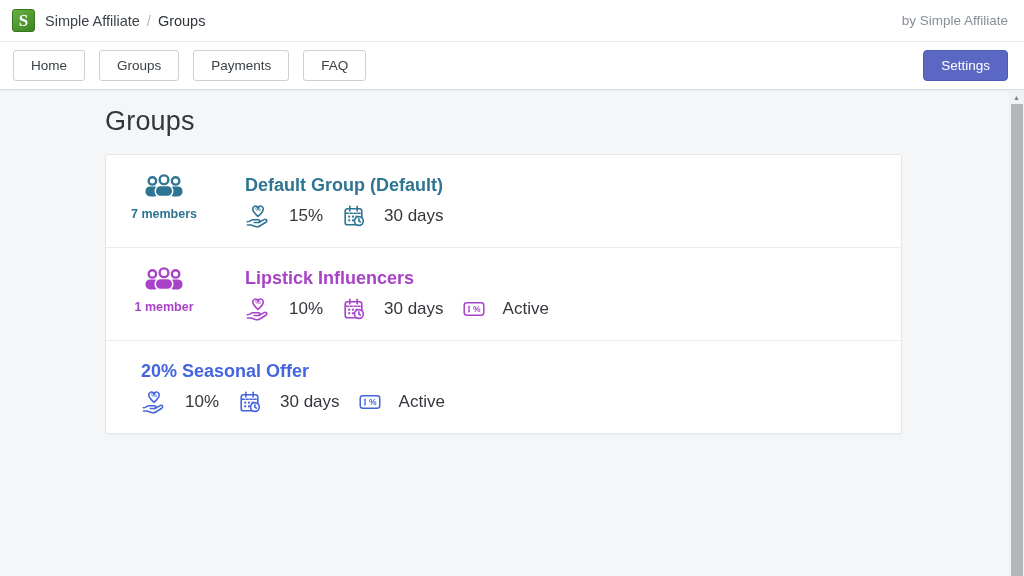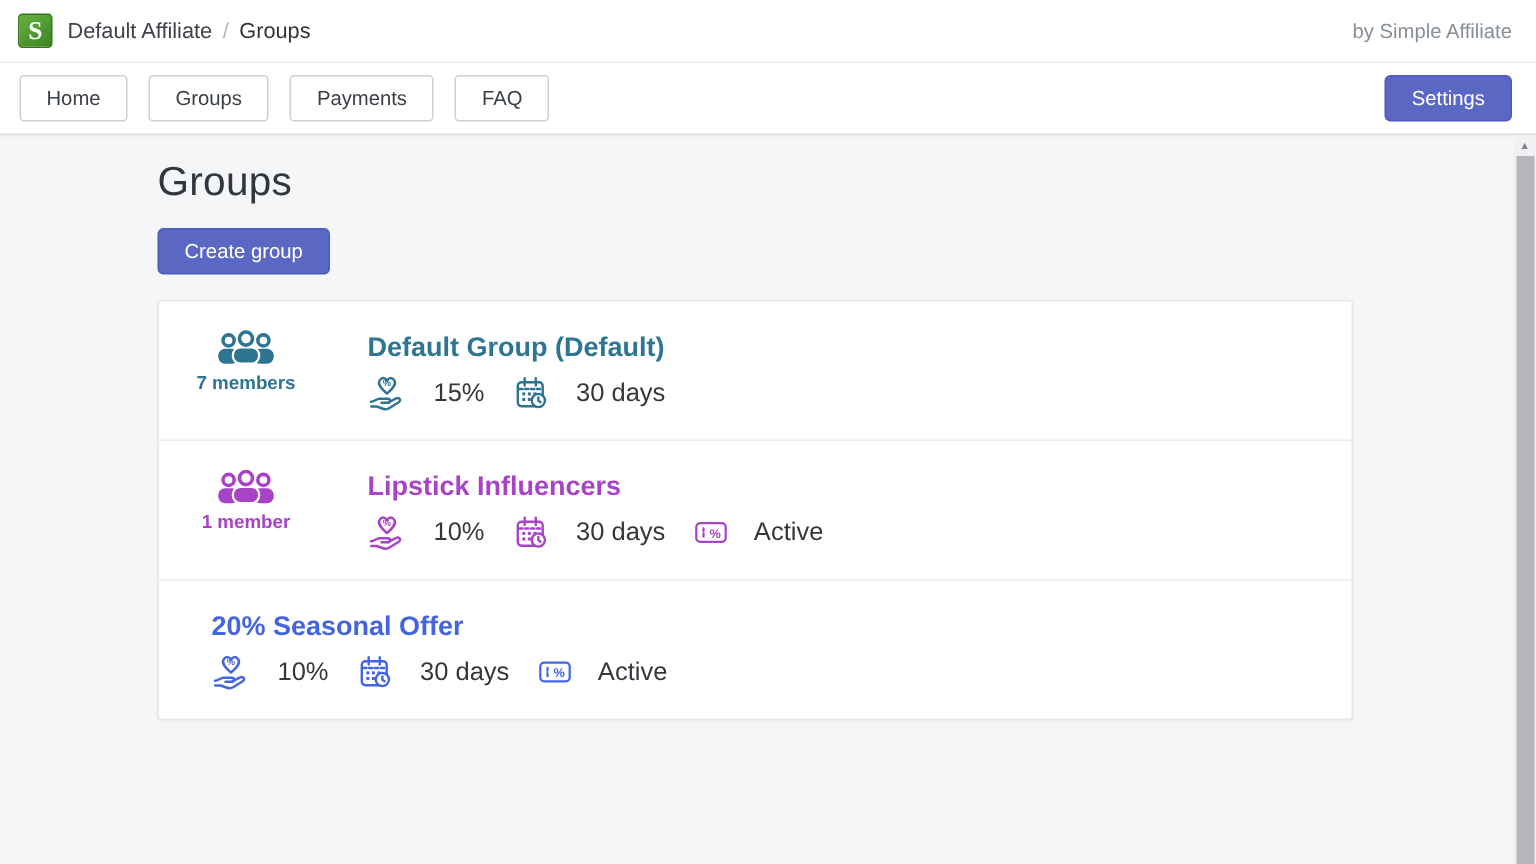--- a/index.html
+++ b/index.html
@@ -99,21 +99,21 @@
   .group-row + .group-row { border-top: 1px solid #eaecee; }
 
   .row-left {
     width: 92px;
     margin-left: 12px;
     flex: none;
     text-align: center;
     color: var(--accent);
   }
   .people-icon { display: inline-block; height: 24px; }
-  .member-count { margin-top: 0; font-size: 12.5px; font-weight: 600; color: var(--accent); }
+  .member-count { margin-top: 6px; font-size: 12.5px; font-weight: 600; color: var(--accent); }
 
   .row-main { margin-left: 35px; }
   .group-name {
     display: inline-block;
     font-size: 18px;
     font-weight: 600;
     color: var(--accent);
     text-decoration: none;
     line-height: 22px;
     cursor: pointer;
@@ -184,37 +184,36 @@
     <g id="def-coupon" fill="none" stroke="currentColor" stroke-width="1.5" stroke-linecap="round">
       <rect x="1.2" y="1.8" width="19.6" height="12.4" rx="2.6"></rect>
       <line x1="6" y1="5.2" x2="6" y2="11" stroke-dasharray="2 1.6"></line>
       <text x="13.8" y="11.4" font-size="8.5" font-weight="bold" text-anchor="middle" fill="currentColor" stroke="none">%</text>
     </g>
   </defs>
 </svg>
 
 <div class="topbar">
   <div class="logo">S</div>
-  <span class="brand">Default Affiliate</span>
+  <span class="brand">Simple Affiliate</span>
   <span class="crumb-sep">/</span>
   <span class="crumb-current">Groups</span>
   <span class="byline">by Simple Affiliate</span>
 </div>
 
 <div class="navbar">
   <button class="nav-btn">Home</button>
   <button class="nav-btn">Groups</button>
   <button class="nav-btn">Payments</button>
   <button class="nav-btn">FAQ</button>
   <button class="btn-primary settings">Settings</button>
 </div>
 
 <div class="content">
   <h1 class="page-title">Groups</h1>
-  <button class="btn-primary create-btn">Create group</button>
 
   <div class="card">
 
     <div class="group-row" style="--accent: #2e7493;">
       <div class="row-left">
         <span class="people-icon">
           <svg width="38" height="23" viewBox="0 0 40 24">
               <use href="#def-people"></use>
             </svg>
         </span>

